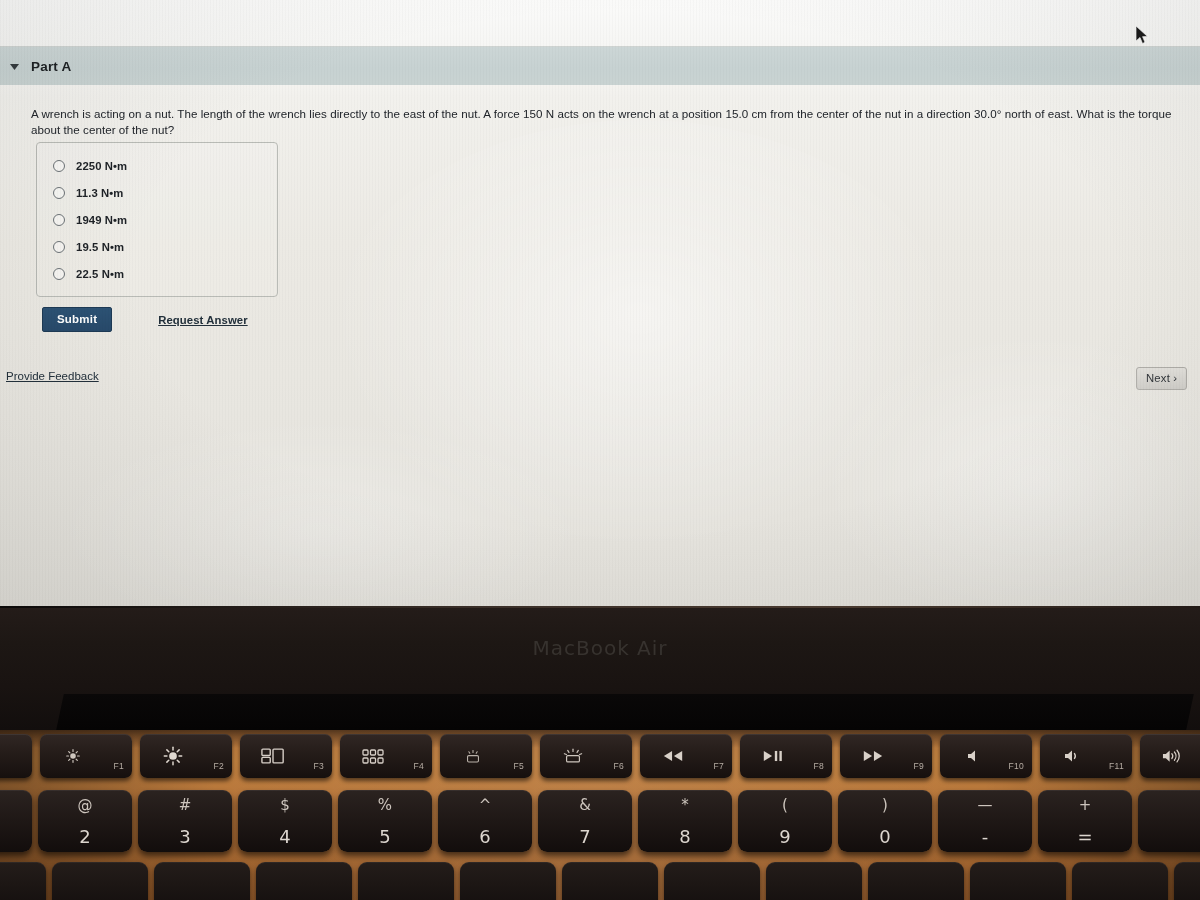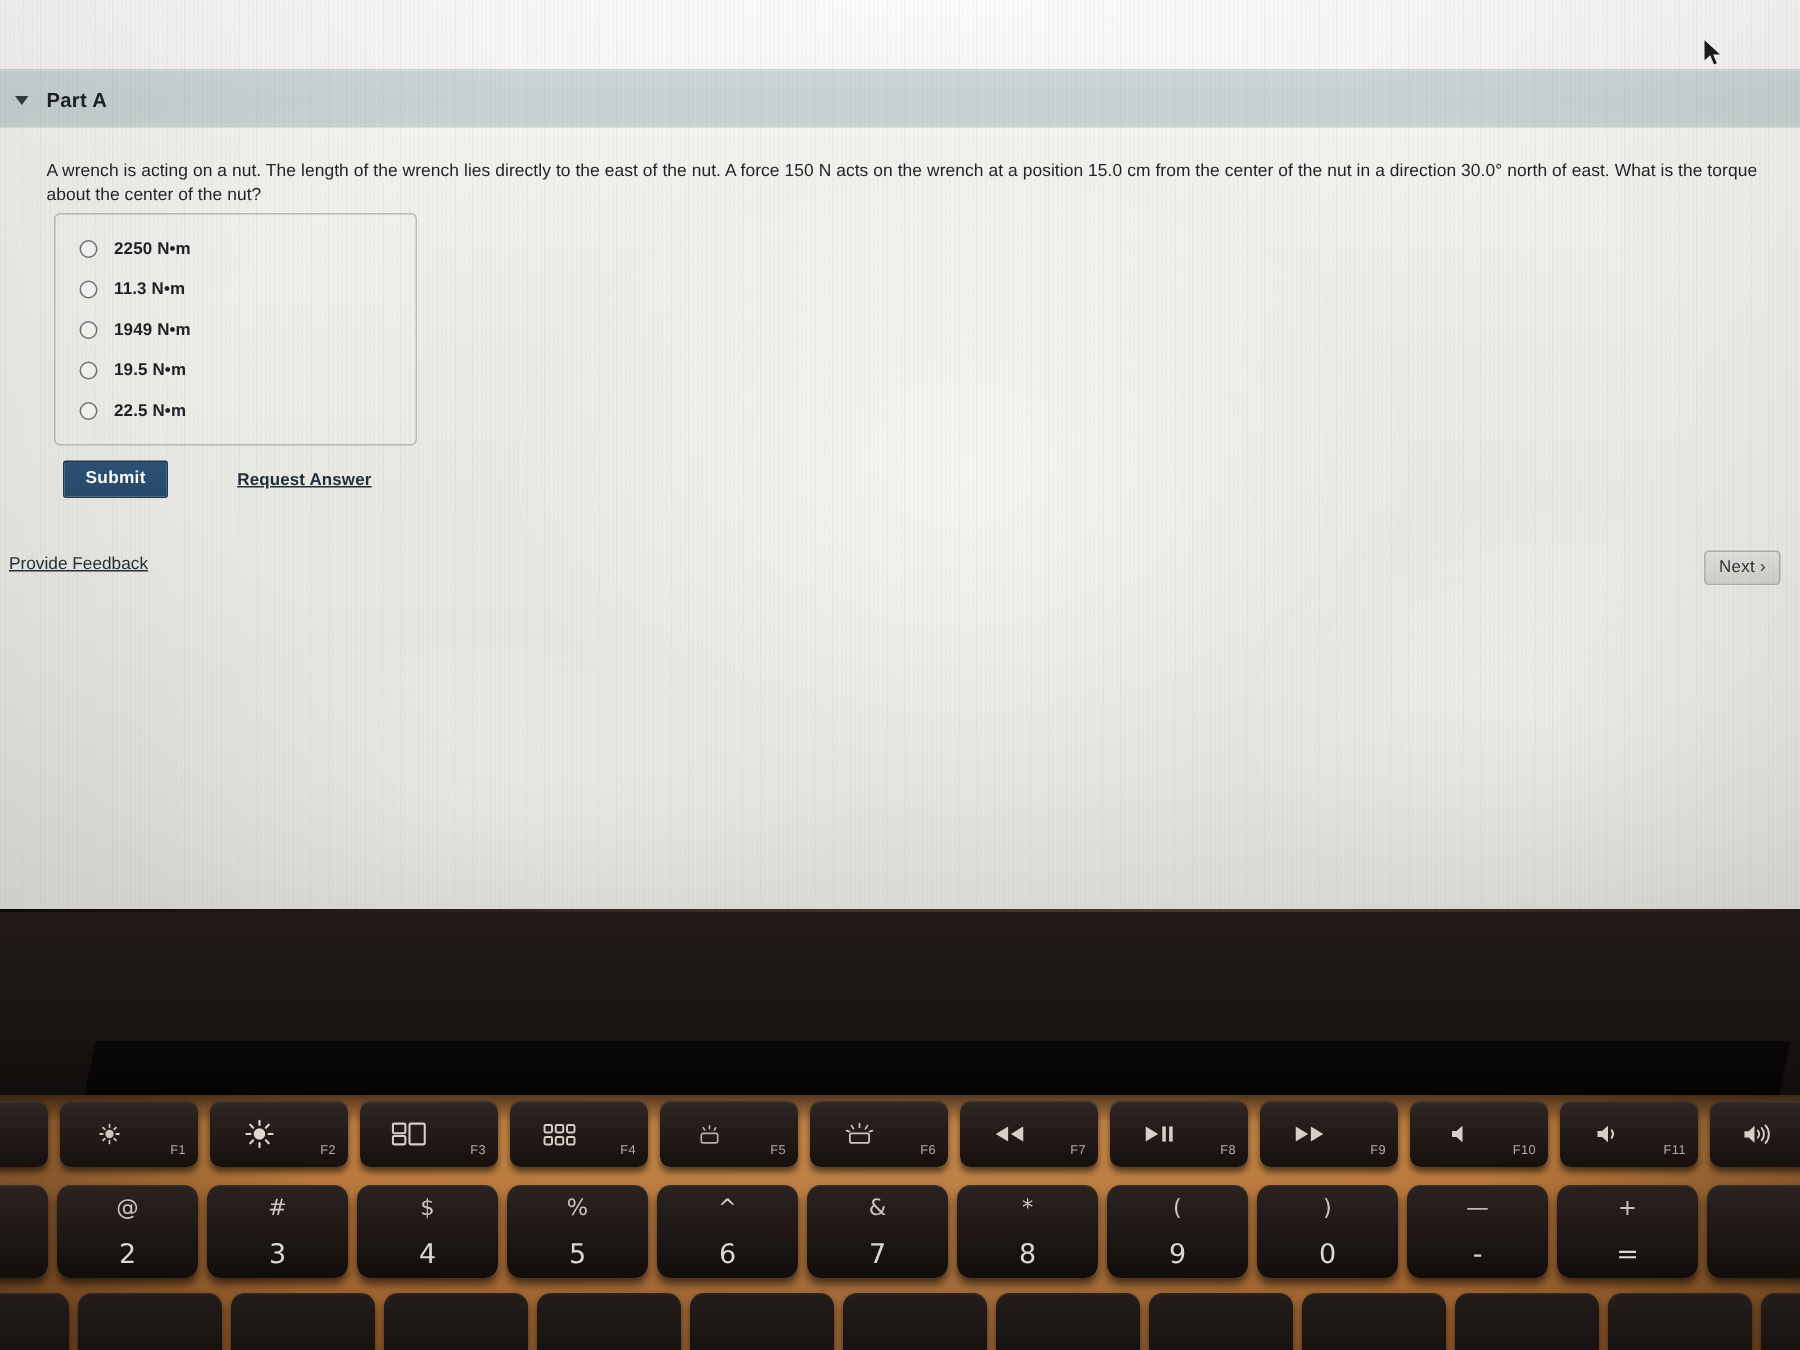--- a/index.html
+++ b/index.html
@@ -236,20 +236,21 @@
 
   <div class="cursor">
     <svg width="14" height="20" viewBox="0 0 14 20">
       <polygon points="0,0 0,15 4,11.5 6.5,17.5 9,16.3 6.6,10.7 11.5,10.5" fill="#1b1b1b" stroke="#f0f0f0" stroke-width="0.7"></polygon>
     </svg>
   </div>
 </div>
 
 <div class="bezel">
   <div class="bezel-top-hl"></div>
+  <div class="brand">MacBook Air</div>
   <div class="lid-edge"></div>
 </div>
 
 <div class="deck">
   <div class="deck-shadow"></div>
 
   <div class="krow fn">
 
     <div class="fkey"></div>
 

